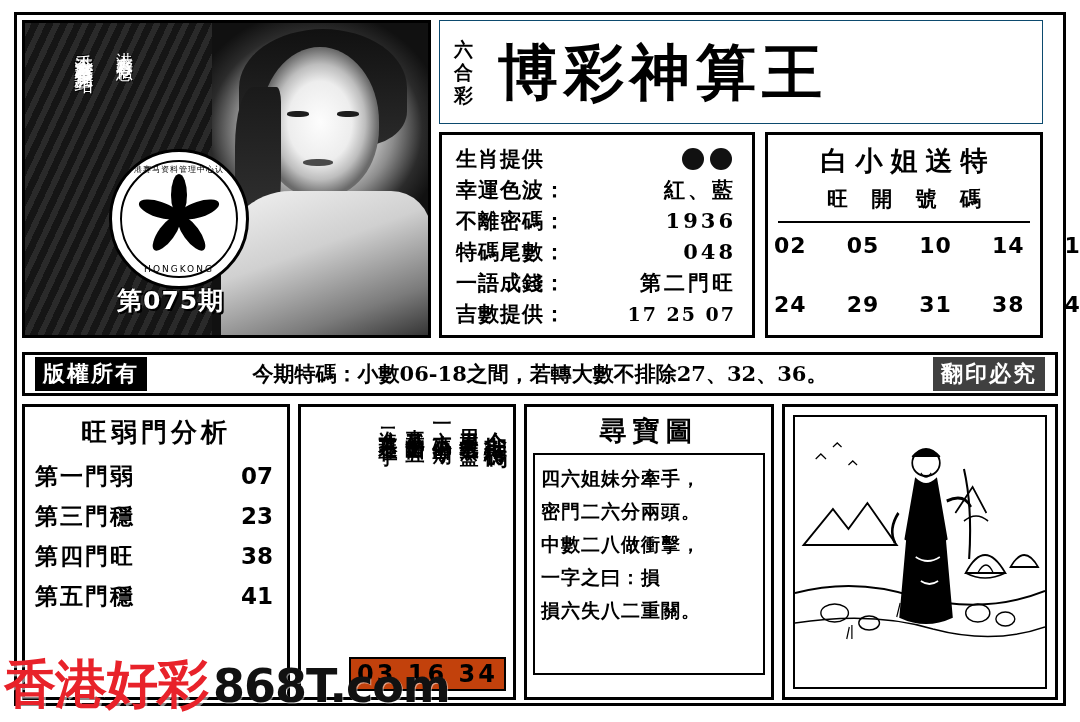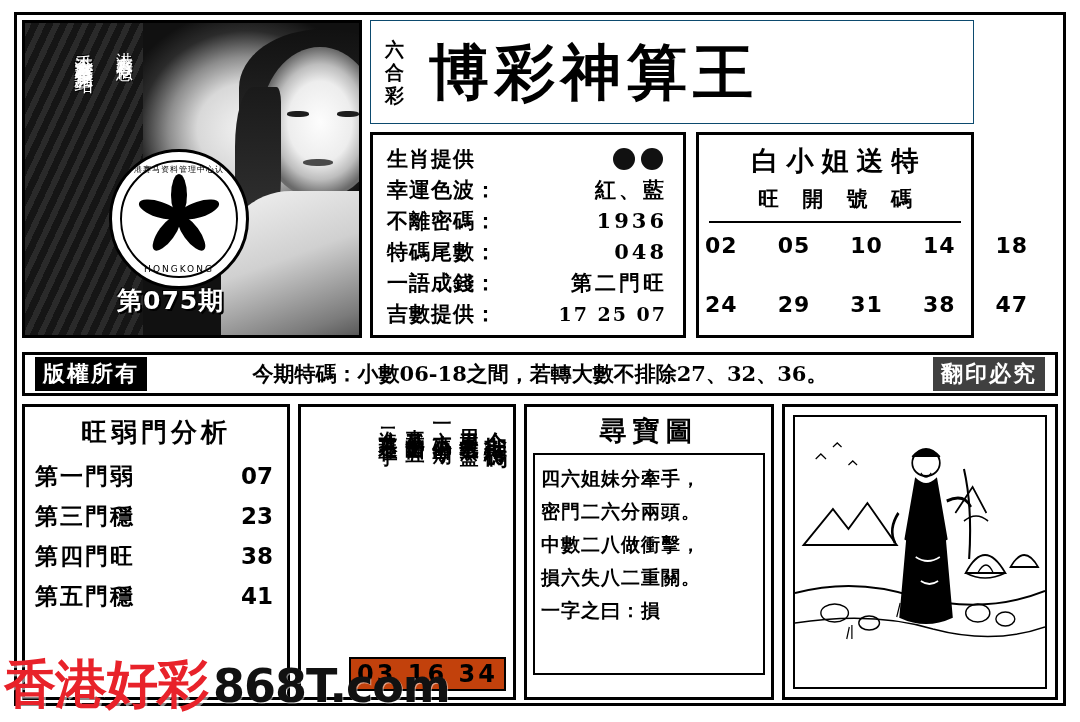--- a/index.html
+++ b/index.html
@@ -37,21 +37,21 @@
     top: 20px;
     width: 1036px;
     height: 322px;
     display: flex;
     gap: 8px;
   }
 
   
   .photo-panel {
     position: relative;
-    width: 340px;
+    width: 409px;
     height: 318px;
     border: 3px solid #000;
     box-sizing: border-box;
     background: #1b1b1b;
     overflow: hidden;
   }
   .photo-left-strip {
     position: absolute;
     left: 0; top: 0;
     width: 204px; height: 100%;
@@ -646,22 +646,22 @@
       <div class="vcol">二進八退不在乎</div>
       <div class="verse-nums">03 16 34</div>
     </div>
 
     <div class="panel poem-panel">
       <div class="poem-title">尋寶圖</div>
       <div class="poem-inner">
         <div class="poem-line">四六姐妹分牽手，</div>
         <div class="poem-line">密門二六分兩頭。</div>
         <div class="poem-line">中數二八做衝擊，</div>
+        <div class="poem-line">一字之曰：損</div>
         <div class="poem-line">損六失八二重關。</div>
-        <div class="poem-line">一字之曰：損</div>
       </div>
     </div>
 
     <div class="panel art-panel">
       <div class="art-inner">
         <svg width="100%" height="100%" viewBox="0 0 290 270" preserveAspectRatio="none">
 
           <path d="M24 42 l6 -5 l6 5" stroke="#000" stroke-width="1.5" fill="none"></path>
           <path d="M44 30 l5 -4 l5 4" stroke="#000" stroke-width="1.5" fill="none"></path>
           <path d="M62 48 l5 -4 l5 4" stroke="#000" stroke-width="1.5" fill="none"></path>

